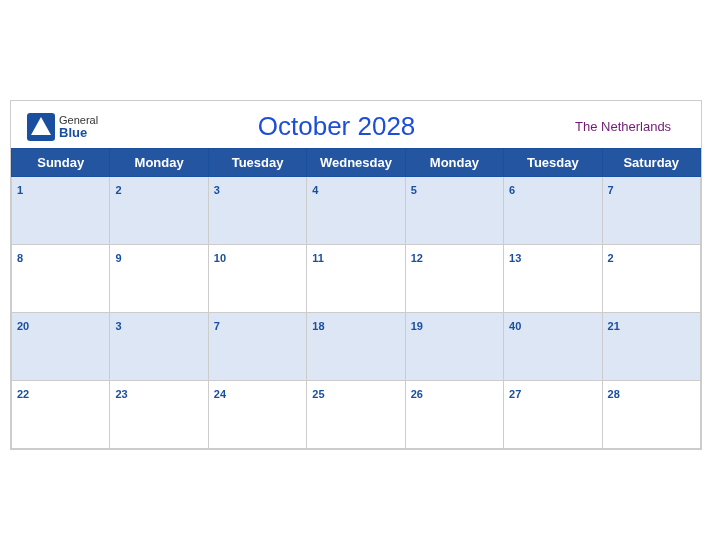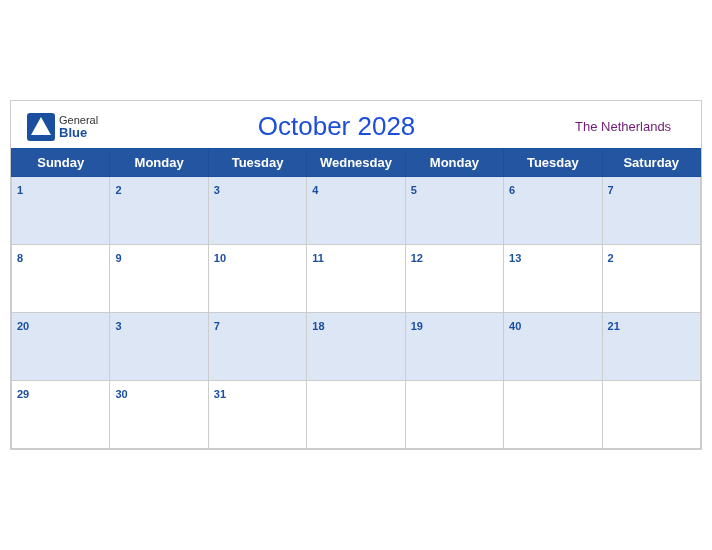--- a/index.html
+++ b/index.html
@@ -151,23 +151,23 @@
         <tr>
           <td><span class="day-number">20</span></td>
           <td><span class="day-number">3</span></td>
           <td><span class="day-number">7</span></td>
           <td><span class="day-number">18</span></td>
           <td><span class="day-number">19</span></td>
           <td><span class="day-number">40</span></td>
           <td><span class="day-number">21</span></td>
         </tr>
         <tr>
-          <td><span class="day-number">29</span></td>
-          <td><span class="day-number">30</span></td>
-          <td><span class="day-number">31</span></td>
-          <td class="empty-cell"></td>
-          <td class="empty-cell"></td>
-          <td class="empty-cell"></td>
-          <td class="empty-cell"></td>
+          <td><span class="day-number">22</span></td>
+          <td><span class="day-number">23</span></td>
+          <td><span class="day-number">24</span></td>
+          <td><span class="day-number">25</span></td>
+          <td><span class="day-number">26</span></td>
+          <td><span class="day-number">27</span></td>
+          <td><span class="day-number">28</span></td>
         </tr>
       </tbody>
   </table>
 </div>
 
 </body></html>

